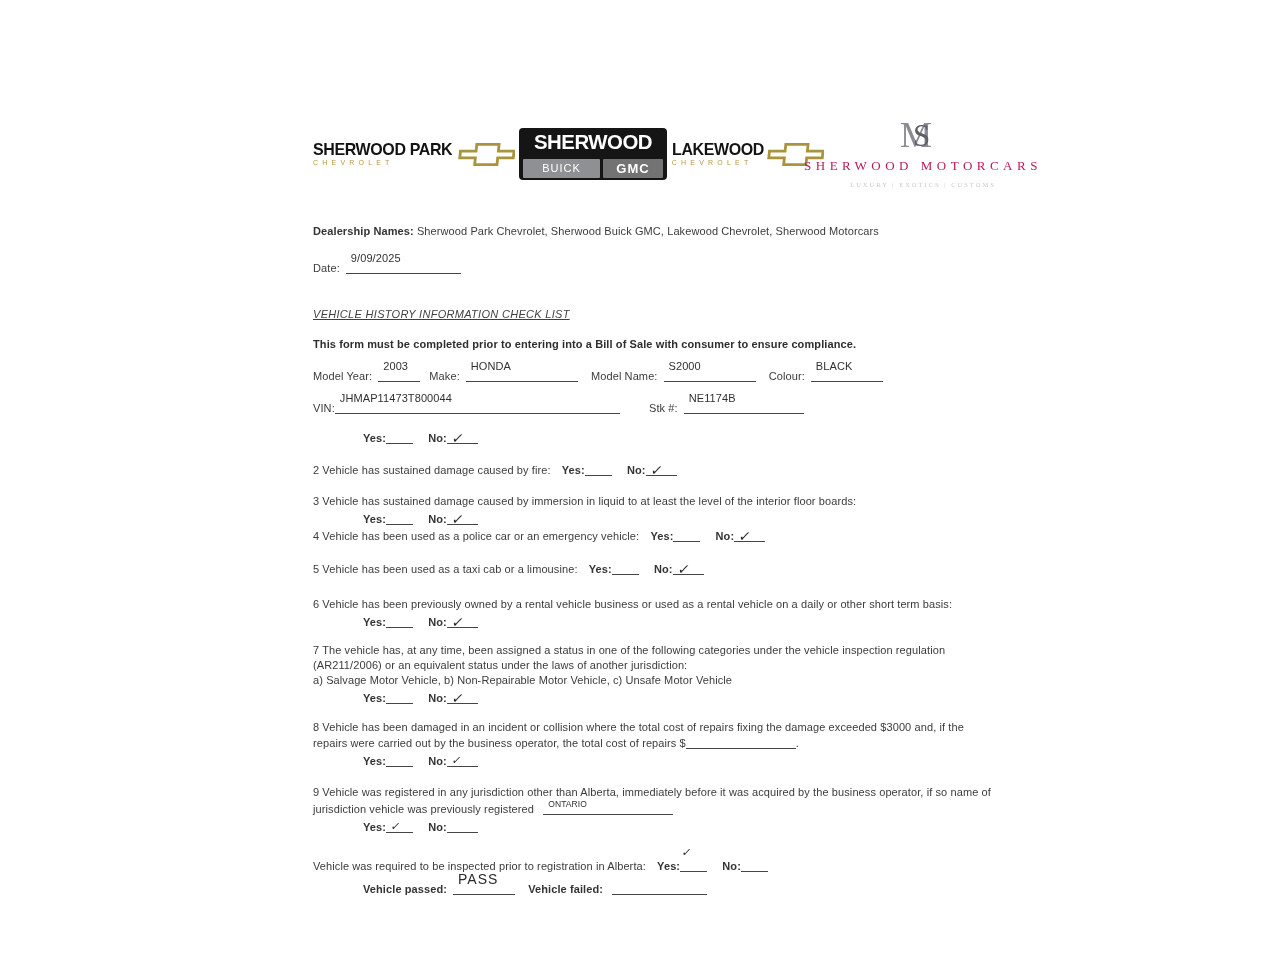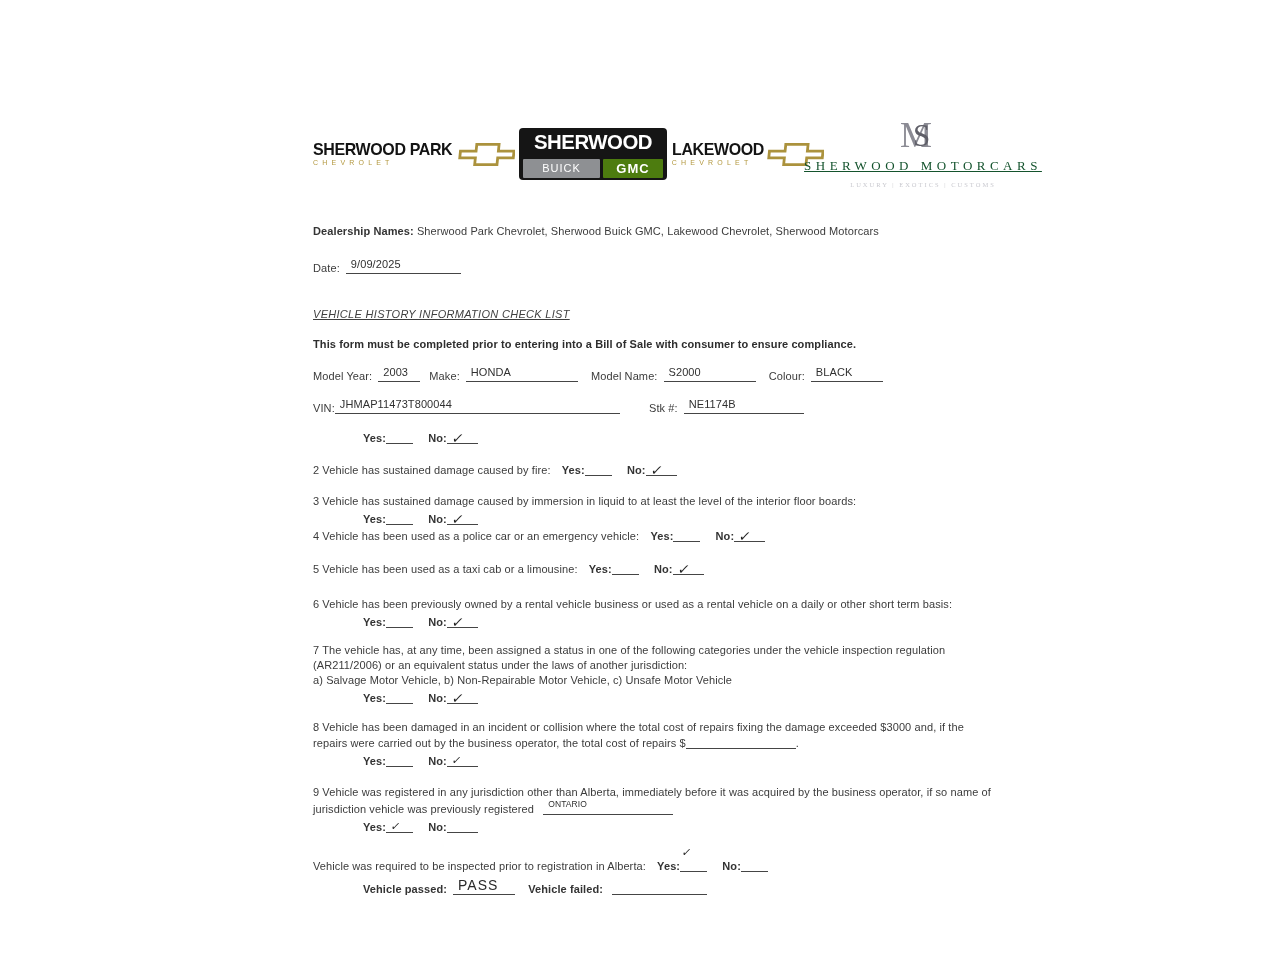--- a/index.html
+++ b/index.html
@@ -12,39 +12,39 @@
   .logos{display:flex;align-items:center;justify-content:space-between;height:84px;}
   .chevlogo{display:flex;align-items:center;}
   .chevtext{display:flex;flex-direction:column;}
   .chevmain{font-weight:bold;font-size:17px;line-height:17px;color:#131313;letter-spacing:-.4px;transform:scaleX(.94);transform-origin:left;white-space:nowrap;}
   .chevsub{font-size:7px;line-height:9px;letter-spacing:4.2px;color:#b3983f;white-space:nowrap;}
   .bowtie{margin-left:-4px;flex:none;}
   .gmcbox{width:148px;height:52px;background:#151515;border-radius:4px;padding:2px 4px;box-sizing:border-box;display:flex;flex-direction:column;justify-content:space-between;}
   .gmcmain{color:#fff;font-weight:bold;font-size:20px;line-height:24px;text-align:center;letter-spacing:-.5px;transform:scaleX(1.02);}
   .gmcrow{display:flex;gap:3px;height:19px;}
   .gmcbuick{flex:1.25;background:#8e9093;color:#fff;font-size:11px;letter-spacing:1px;display:flex;align-items:center;justify-content:center;border-radius:1px;}
-  .gmcred{flex:1;background:#4d7c0f;color:#fff;font-weight:bold;font-size:13px;letter-spacing:1px;display:flex;align-items:center;justify-content:center;border-radius:1px;}
+  .gmcred{flex:1;background:#737373;color:#fff;font-weight:bold;font-size:13px;letter-spacing:1px;display:flex;align-items:center;justify-content:center;border-radius:1px;}
   .mclogo{display:flex;flex-direction:column;align-items:center;width:190px;font-family:"Liberation Serif",serif;}
   .monogram{position:relative;height:40px;width:46px;}
   .mono-m{position:absolute;left:0;top:0;font-size:36px;line-height:38px;color:#8b8b94;}
   .mono-s{position:absolute;left:13px;top:3px;font-size:31px;line-height:34px;color:#5f5f68;}
-  .mcname{font-size:13px;letter-spacing:4.5px;color:#14532d;margin-top:2px;white-space:nowrap;text-decoration:underline;}
+  .mcname{font-size:13px;letter-spacing:4.5px;color:#be185d;margin-top:2px;white-space:nowrap;}
   .mctag{font-size:6.5px;letter-spacing:2px;color:#c9c9cf;margin-top:4px;white-space:nowrap;}
 
   
   .deal{margin-top:28px;}
   .daterow{margin-top:20px;}
   .title{margin-top:31px;font-style:italic;text-decoration:underline;letter-spacing:.3px;color:#3f3f3f;}
   .notice{margin-top:15px;font-weight:bold;color:#2e2e2e;}
   .vrow1{margin-top:15px;}
   .vrow2{margin-top:15px;}
   .ml6{margin-left:6px;} .ml10{margin-left:10px;} .ml26{margin-left:26px;}
 
   .fill{display:inline-block;position:relative;height:14px;vertical-align:-2px;border-bottom:1.2px solid #454545;}
-  .fill .v{position:absolute;left:5px;bottom:1px;white-space:nowrap;color:#303030;font-size:11px;}
+  .fill .v{position:absolute;left:5px;bottom:7px;white-space:nowrap;color:#303030;font-size:11px;}
   .fill.small .v{font-size:8.5px;bottom:2px;}
   .fill.pass{height:17px;}
   .fill.pass .v{font-size:14px;letter-spacing:1px;color:#2a2a2a;}
   .w42{width:42px;} .w62{width:62px;} .w72{width:72px;} .w92{width:92px;} .w95{width:95px;}
   .w110{width:110px;} .w112{width:112px;} .w120{width:120px;} .w130{width:130px;} .w285{width:285px;}
 
   .ul{display:inline-block;position:relative;height:13px;vertical-align:-2px;border-bottom:1.3px solid #454545;width:27px;}
   .ul.w31{width:31px;} .ul.w95{width:95px;} .ul.w110{width:110px;}
   .check{position:absolute;left:5px;bottom:-2px;font-family:"DejaVu Sans",sans-serif;font-weight:bold;font-size:14px;color:#262626;transform:skewX(-12deg);line-height:14px;}
   .check.above{bottom:11px;font-size:11px;left:2px;}

